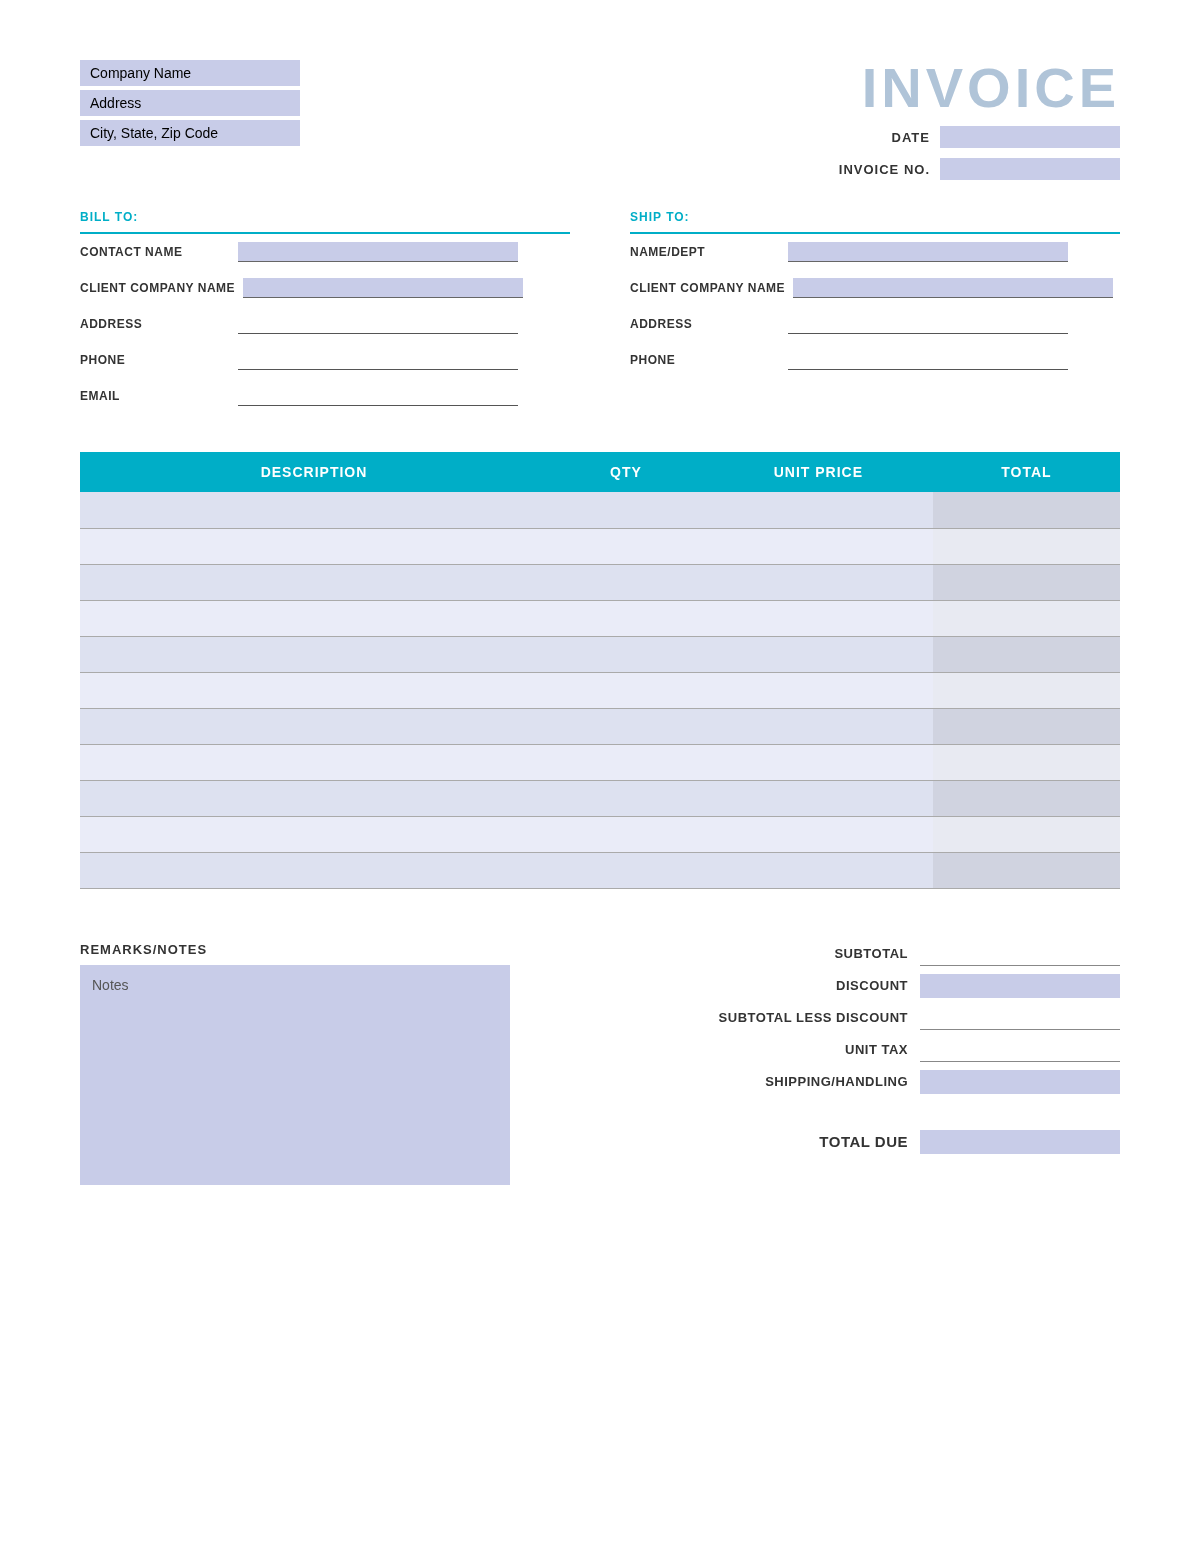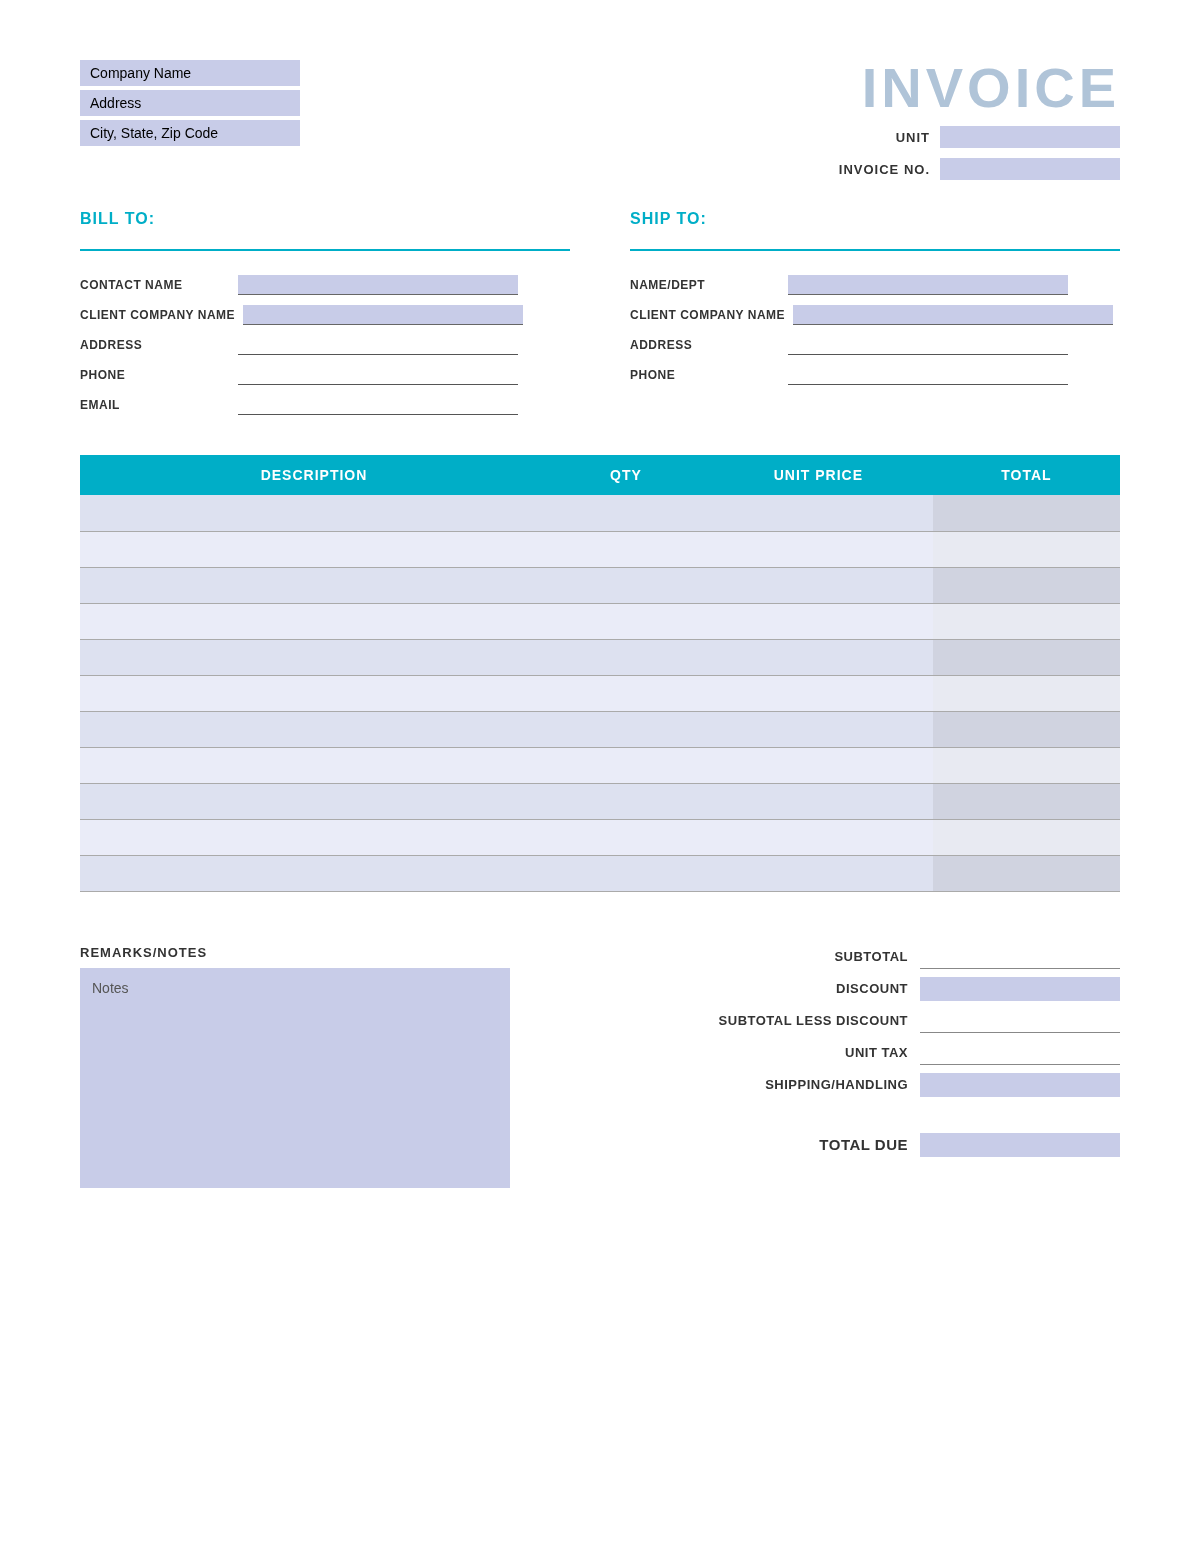--- a/index.html
+++ b/index.html
@@ -69,32 +69,32 @@
     
     .billing-section {
       display: flex;
       gap: 60px;
       margin-bottom: 30px;
     }
     .billing-col {
       flex: 1;
     }
     .section-title {
-      font-size: 16px;
+      font-size: 12px;
       font-weight: bold;
       color: #00aec7;
       border-bottom: 2px solid #00aec7;
-      padding-bottom: 21px;
-      margin-bottom: 24px;
+      padding-bottom: 8px;
+      margin-bottom: 8px;
       letter-spacing: 1px;
     }
     .field-row {
       display: flex;
       align-items: center;
-      margin-bottom: 10px;
+      margin-bottom: 16px;
       gap: 8px;
     }
     .field-label {
       font-size: 12px;
       font-weight: bold;
       color: #333;
       letter-spacing: 0.5px;
       white-space: nowrap;
       min-width: 150px;
     }
@@ -232,21 +232,21 @@
 <div class="header">
   <div class="company-info">
     <div class="company-field">Company Name</div>
     <div class="company-field">Address</div>
     <div class="company-field">City, State, Zip Code</div>
   </div>
   <div class="header-right">
     <div class="invoice-title">INVOICE</div>
     <div class="invoice-meta">
       <div class="meta-row">
-        <span class="meta-label">UNIT</span>
+        <span class="meta-label">DATE</span>
         <div class="meta-field"></div>
       </div>
       <div class="meta-row">
         <span class="meta-label">INVOICE NO.</span>
         <div class="meta-field"></div>
       </div>
     </div>
   </div>
 </div>
 

